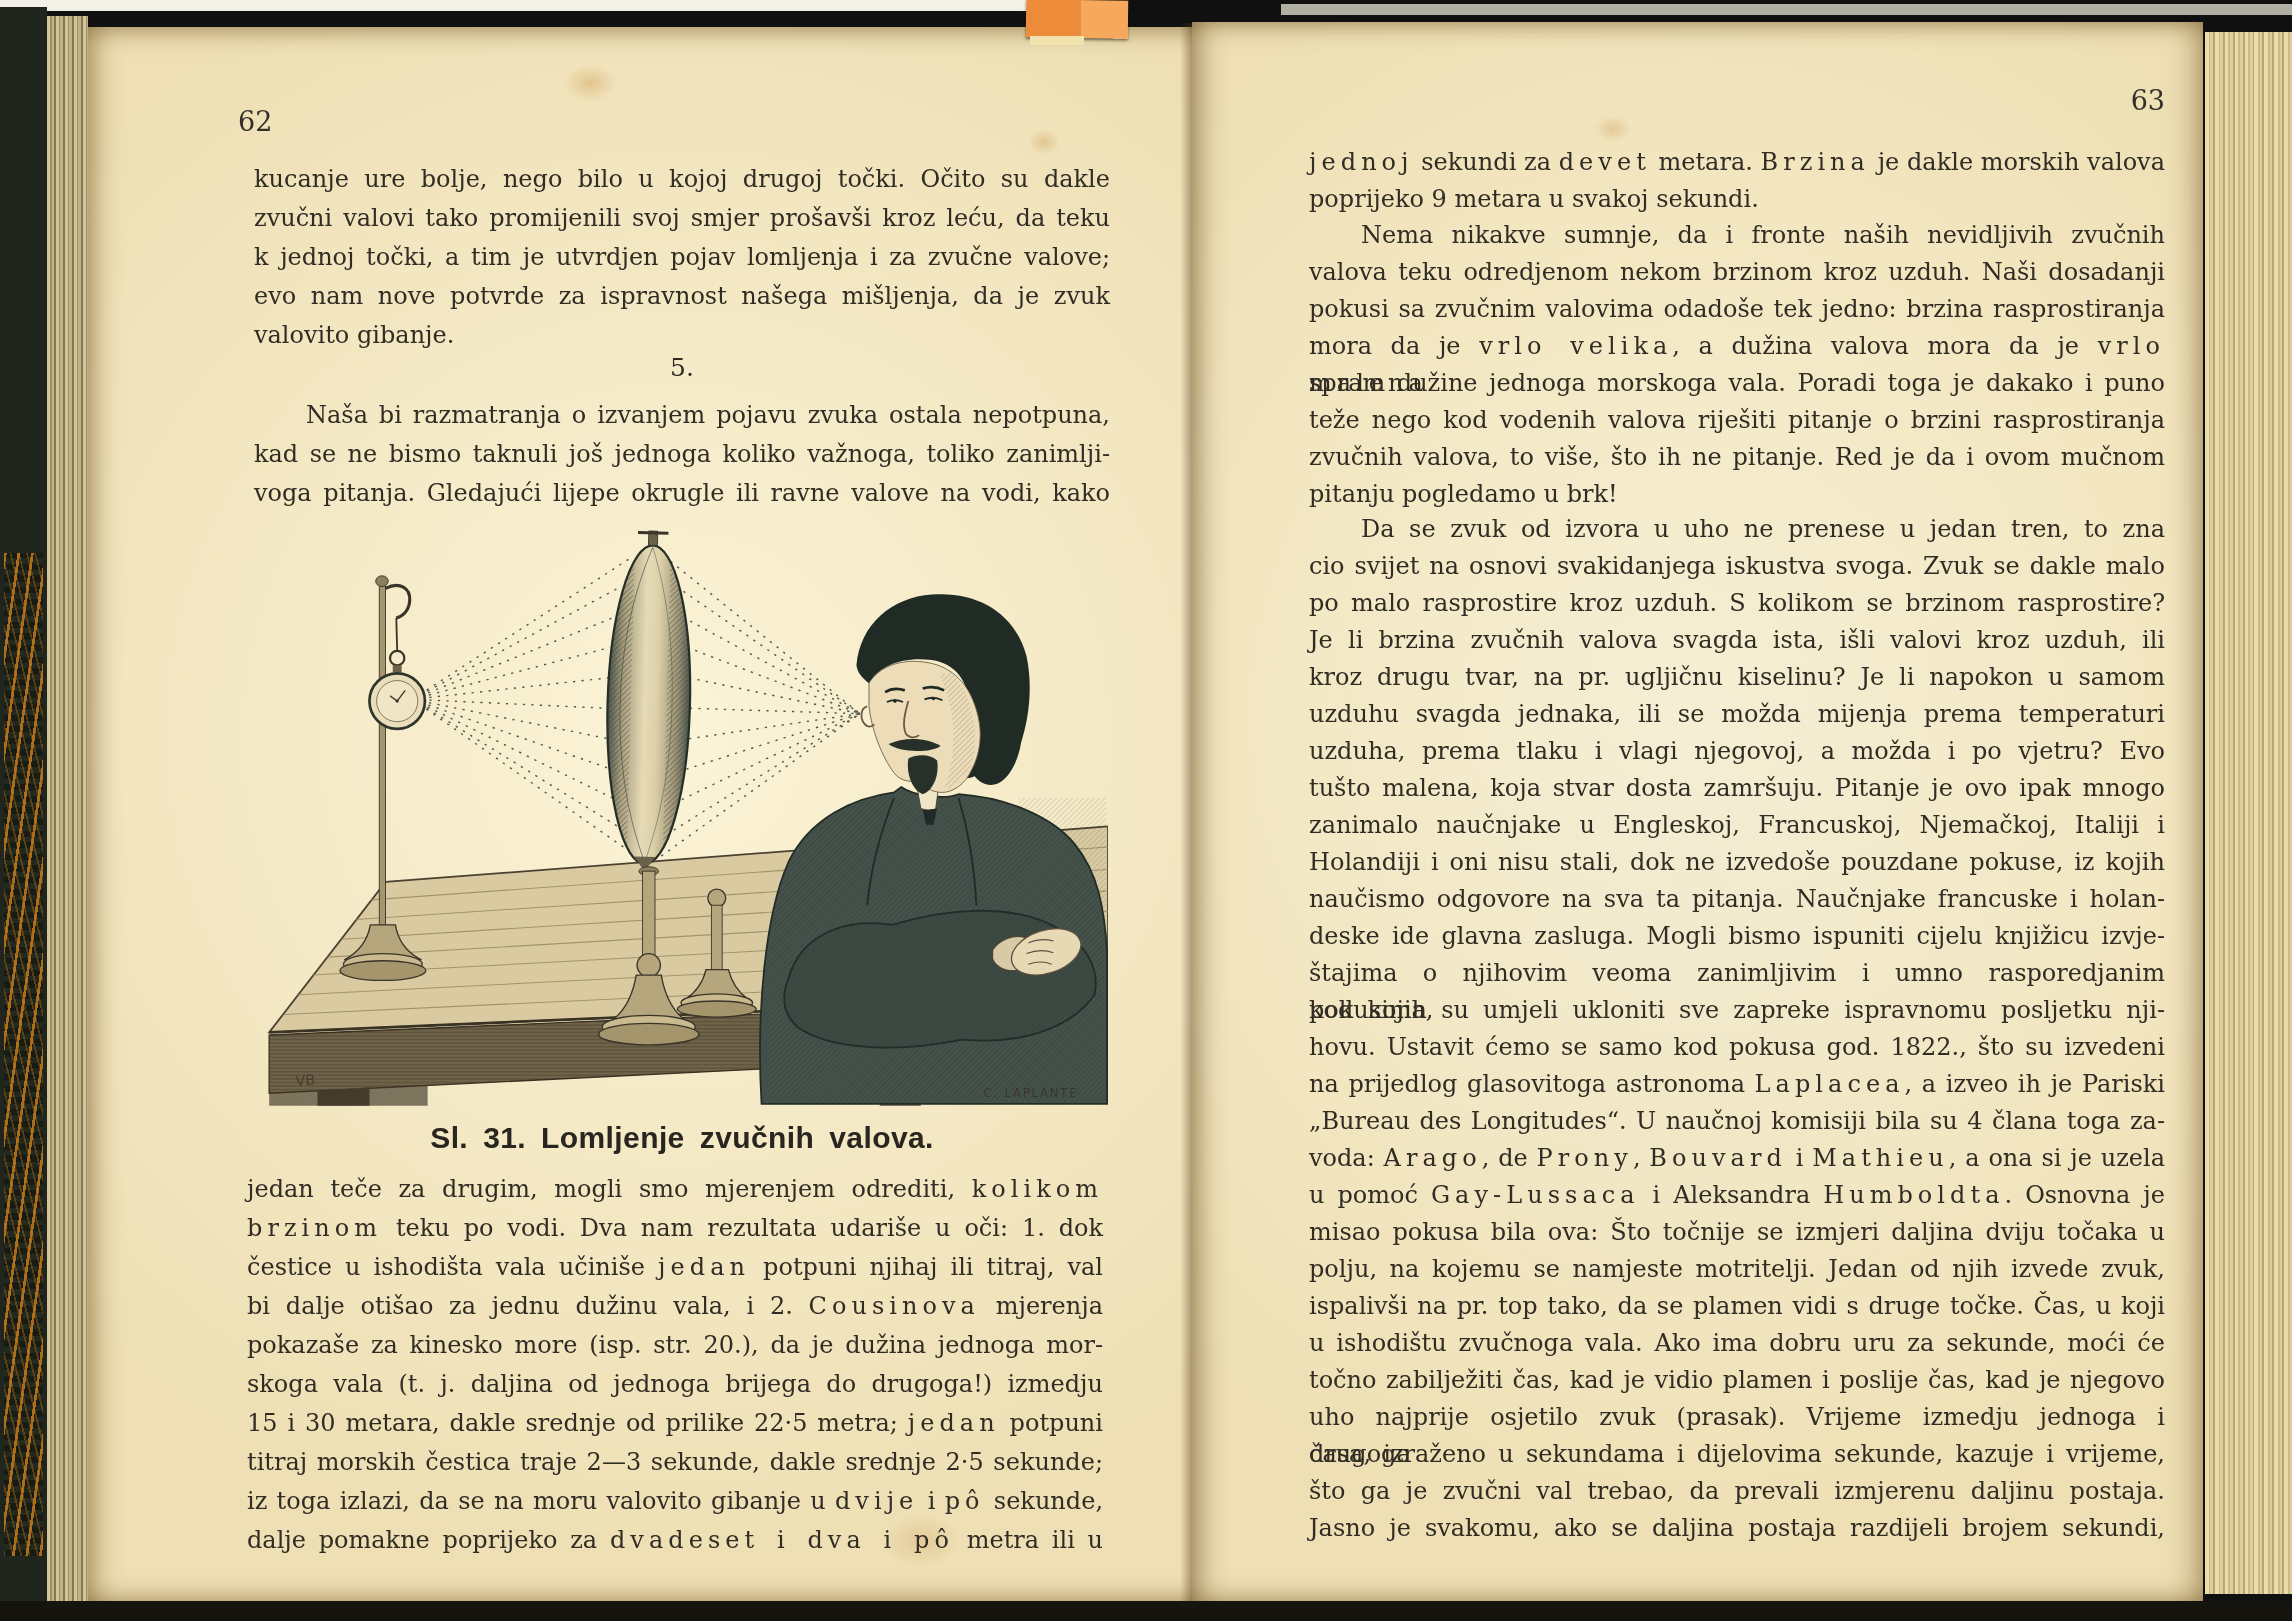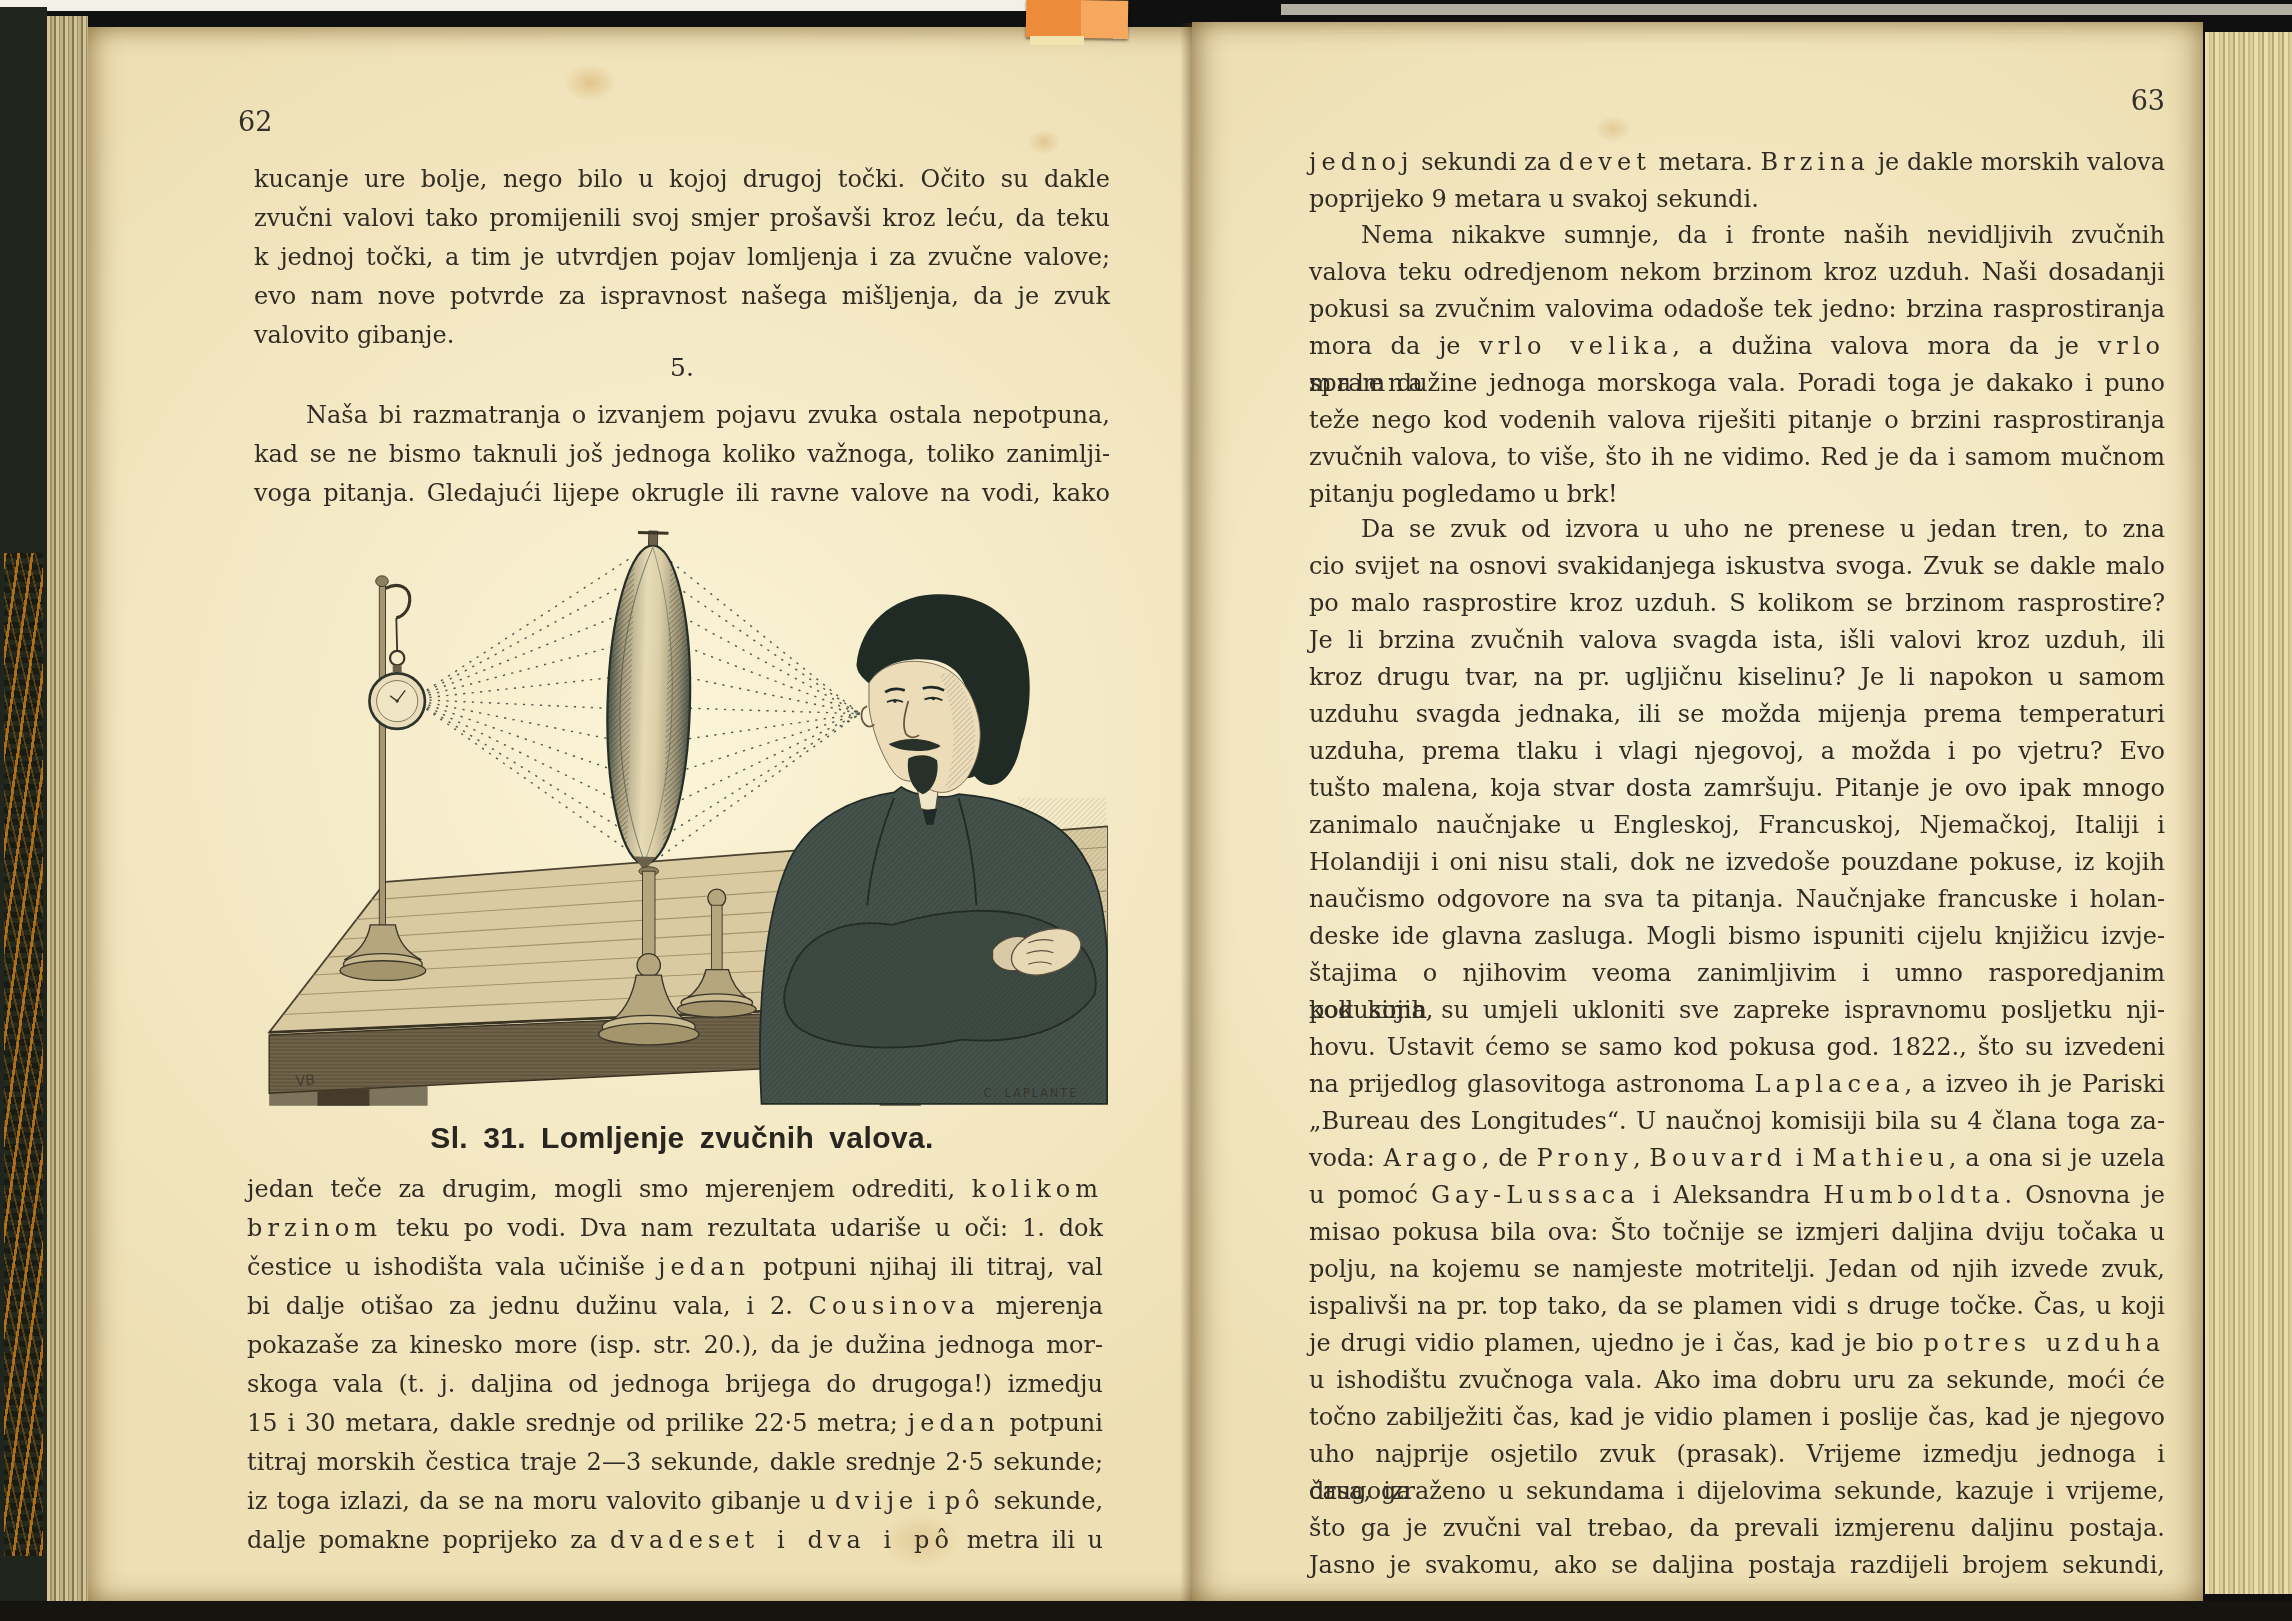--- a/index.html
+++ b/index.html
@@ -288,21 +288,21 @@
         <div class="line"><span class="sp">jednoj</span> sekundi za <span class="sp">devet</span> metara. <span class="sp">Brzina</span> je dakle morskih valova</div>
         <div class="line flush">poprijeko 9 metara u svakoj sekundi.</div>
       </div>
     <div class="abs tb lh41" style="left:117px;top:195px;">
         <div class="line indent">Nema nikakve sumnje, da i fronte naših nevidljivih zvučnih</div>
         <div class="line">valova teku odredjenom nekom brzinom kroz uzduh. Naši dosadanji</div>
         <div class="line">pokusi sa zvučnim valovima odadoše tek jedno: brzina rasprostiranja</div>
         <div class="line">mora da je <span class="sp">vrlo velika</span>, a dužina valova mora da je <span class="sp">vrlo malena</span></div>
         <div class="line">spram dužine jednoga morskoga vala. Poradi toga je dakako i puno</div>
         <div class="line">teže nego kod vodenih valova riješiti pitanje o brzini rasprostiranja</div>
-        <div class="line">zvučnih valova, to više, što ih ne vidimo. Red je da i samom mučnom</div>
+        <div class="line">zvučnih valova, to više, što ih ne pitanje. Red je da i ovom mučnom</div>
         <div class="line flush">pitanju pogledamo u brk!</div>
       </div>
     <div class="abs tb lh41" style="left:117px;top:489px;">
         <div class="line indent">Da se zvuk od izvora u uho ne prenese u jedan tren, to zna</div>
         <div class="line">cio svijet na osnovi svakidanjega iskustva svoga. Zvuk se dakle malo</div>
         <div class="line">po malo rasprostire kroz uzduh. S kolikom se brzinom rasprostire?</div>
         <div class="line">Je li brzina zvučnih valova svagda ista, išli valovi kroz uzduh, ili</div>
         <div class="line">kroz drugu tvar, na pr. ugljičnu kiselinu? Je li napokon u samom</div>
         <div class="line">uzduhu svagda jednaka, ili se možda mijenja prema temperaturi</div>
         <div class="line">uzduha, prema tlaku i vlagi njegovoj, a možda i po vjetru? Evo</div>
@@ -314,21 +314,20 @@
         <div class="line">štajima o njihovim veoma zanimljivim i umno rasporedjanim pokusima,</div>
         <div class="line">kod kojih su umjeli ukloniti sve zapreke ispravnomu posljetku nji-</div>
         <div class="line">hovu. Ustavit ćemo se samo kod pokusa god. 1822., što su izvedeni</div>
         <div class="line">na prijedlog glasovitoga astronoma <span class="sp">Laplacea</span>, a izveo ih je Pariski</div>
         <div class="line">„Bureau des Longitudes“. U naučnoj komisiji bila su 4 člana toga za-</div>
         <div class="line">voda: <span class="sp">Arago</span>, de <span class="sp">Prony</span>, <span class="sp">Bouvard</span> i <span class="sp">Mathieu</span>, a ona si je uzela</div>
         <div class="line">u pomoć <span class="sp">Gay-Lussaca</span> i Aleksandra <span class="sp">Humboldta</span>. Osnovna je</div>
         <div class="line">misao pokusa bila ova: Što točnije se izmjeri daljina dviju točaka u</div>
         <div class="line">polju, na kojemu se namjeste motritelji. Jedan od njih izvede zvuk,</div>
         <div class="line">ispalivši na pr. top tako, da se plamen vidi s druge točke. Čas, u koji</div>
-        <div class="line">je drugi vidio plamen, ujedno je i čas, kad je bio <span class="sp">potres uzduha</span></div>
         <div class="line">u ishodištu zvučnoga vala. Ako ima dobru uru za sekunde, moći će</div>
         <div class="line">točno zabilježiti čas, kad je vidio plamen i poslije čas, kad je njegovo</div>
         <div class="line">uho najprije osjetilo zvuk (prasak). Vrijeme izmedju jednoga i drugoga</div>
         <div class="line">časa, izraženo u sekundama i dijelovima sekunde, kazuje i vrijeme,</div>
         <div class="line">što ga je zvučni val trebao, da prevali izmjerenu daljinu postaja.</div>
         <div class="line">Jasno je svakomu, ako se daljina postaja razdijeli brojem sekundi,</div>
       </div>
   </div>
 
   <div class="abs bookmark"></div>

